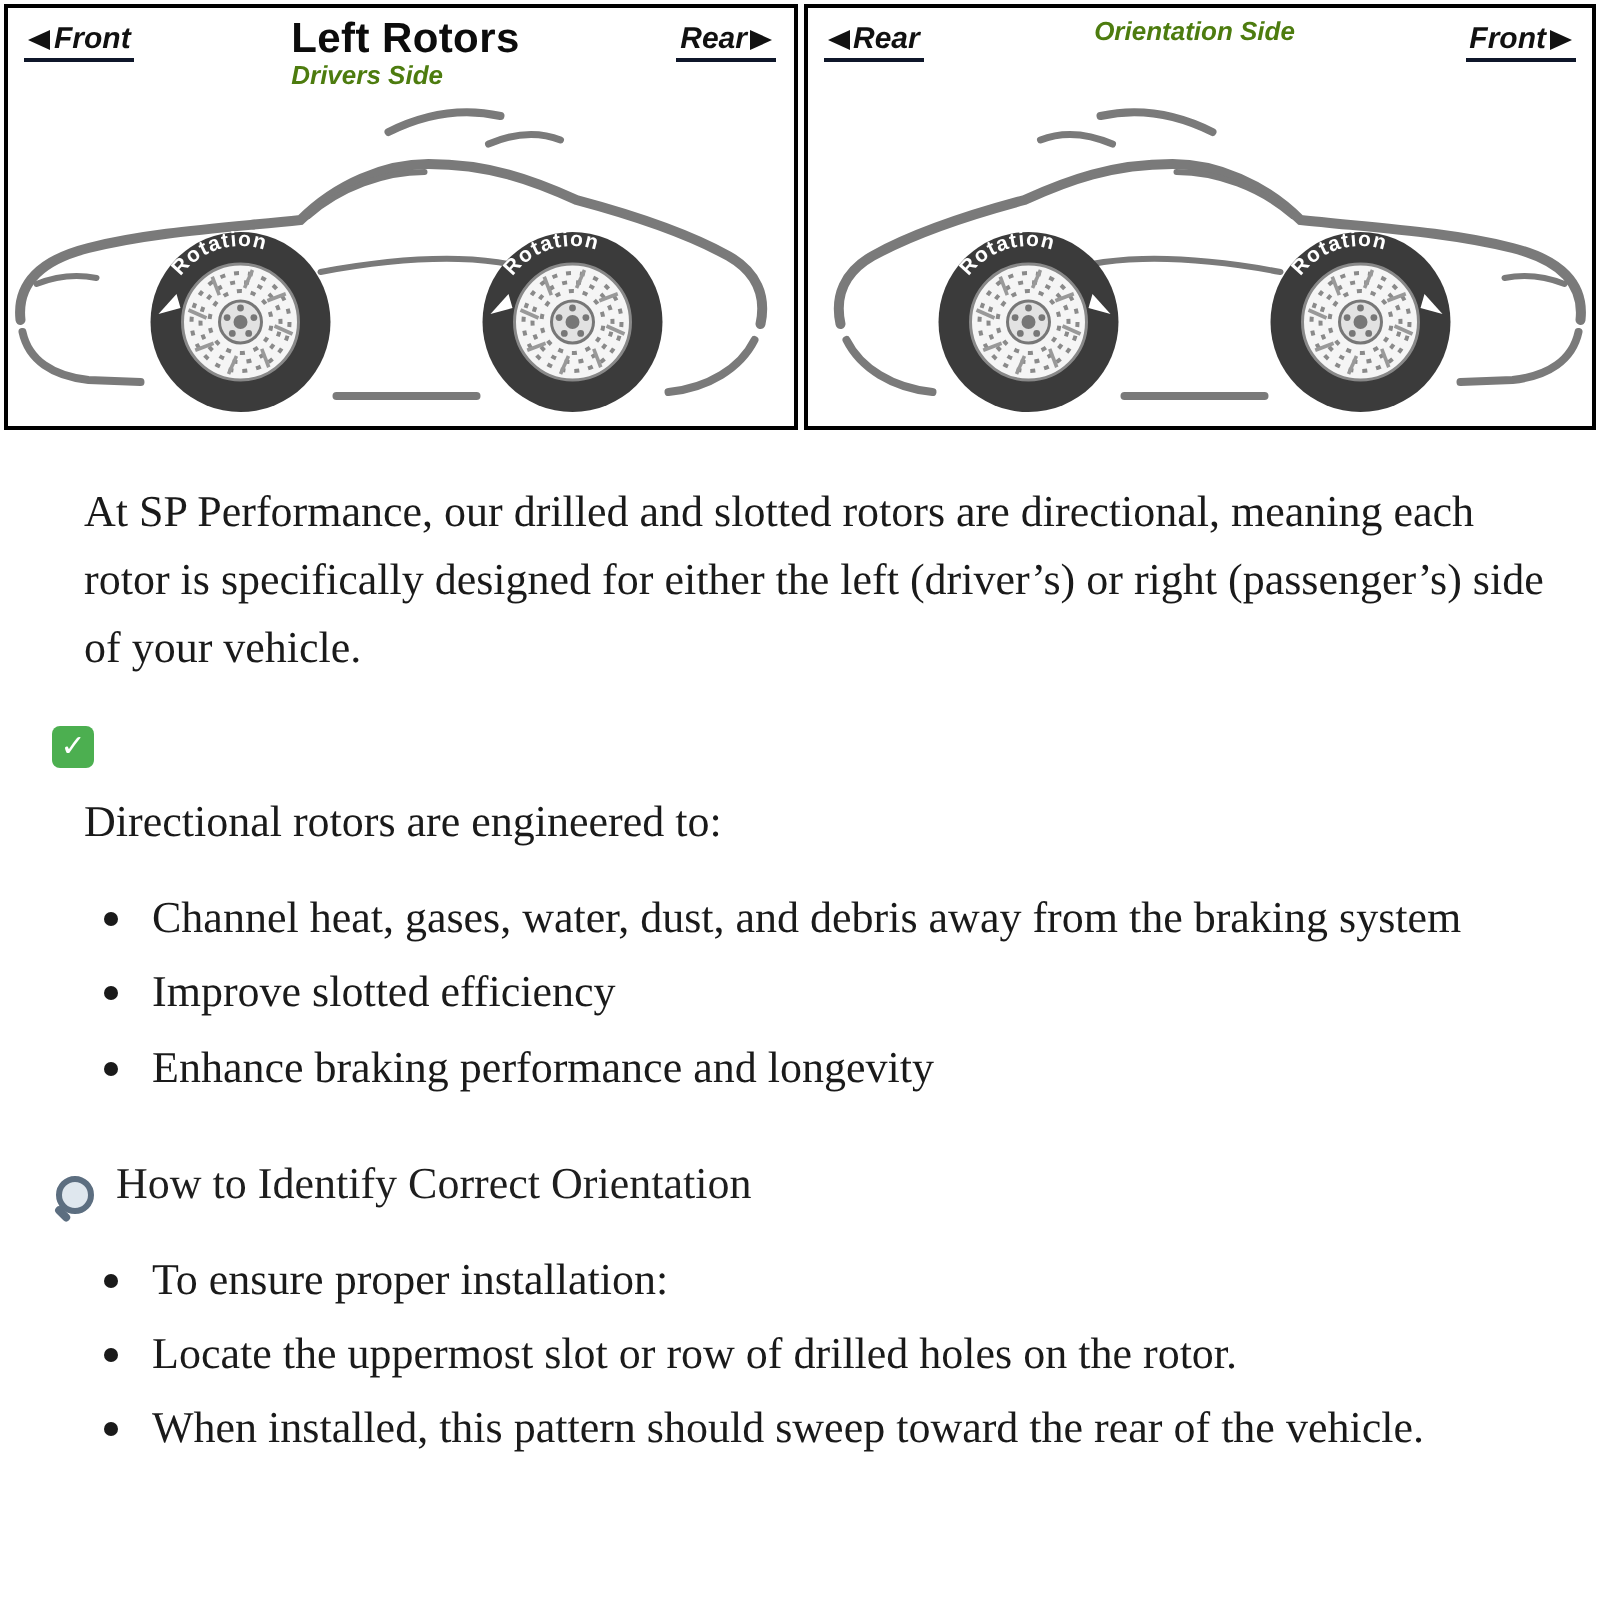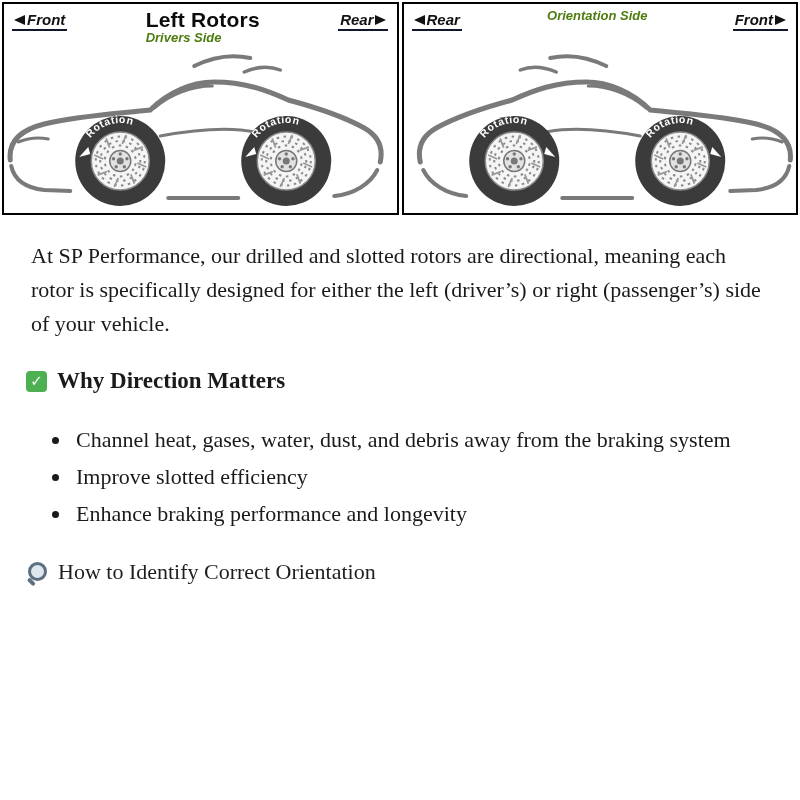--- a/index.html
+++ b/index.html
@@ -18,24 +18,24 @@
   .titles{line-height:1.05;}
   .panel-title{font-size:21px;font-weight:800;color:#0c0c0c;letter-spacing:.2px;}
   .panel-sub{font-size:13px;font-weight:bold;font-style:italic;color:#4d7c0f;}
   .car-svg{display:block;width:100%;height:170px;}
 
   .car-line{fill:none;stroke:#7a7a7a;stroke-linecap:round;}
   .rot-text{font:700 10.5px "Liberation Sans",sans-serif;fill:#fff;letter-spacing:.6px;}
 
   
   .article{padding:16px 26px 14px 26px;font-size:22px;line-height:1.55;}
-  .article p{margin:8px 0 14px 5px;}
+  .article p{margin:8px 0 14px 16px;}
   .h-bold{font-size:23px;font-weight:bold;margin:22px 0 10px 0;display:flex;align-items:center;gap:10px;}
-  .h-reg{font-size:22px;font-weight:400;margin:24px 0 12px 0;display:flex;align-items:center;gap:10px;color:#1e1e1e;}
-  ul{margin:24px 0 16px 0;padding-left:46px;}
+  .h-reg{font-size:22px;font-weight:400;margin:24px 0 12px 0;display:flex;align-items:flex-end;gap:10px;color:#1e1e1e;}
+  ul{margin:14px 0 16px 0;padding-left:46px;}
   li{margin:3px 0;padding-left:4px;}
 
   
   .check-icon{display:inline-block;width:21px;height:21px;background:#4caf50;border-radius:4px;
     color:#fff;font-family:"DejaVu Sans",sans-serif;font-size:15px;font-weight:bold;
     line-height:21px;text-align:center;flex:0 0 auto;}
   
   .mag-icon{display:inline-block;position:relative;width:22px;height:22px;flex:0 0 auto;}
   .mag-icon::before{content:"";position:absolute;top:1px;right:1px;width:13px;height:13px;
     border:3px solid #5c6e80;border-radius:50%;background:#dfe7ee;}
@@ -149,29 +149,34 @@
     </svg>
   </div>
 </div>
 
 <div class="article">
 
   <p>At SP Performance, our drilled and slotted rotors are directional, meaning each rotor is specifically designed for either the left (driver’s) or right (passenger’s) side of your vehicle.</p>
 
   <div class="h-bold">
     <span class="check-icon">✓</span>
-    <span>Why Direction Matters</span>
   </div>
 
+  <p>Directional rotors are engineered to:</p>
 
   <ul>
     <li>Channel heat, gases, water, dust, and debris away from the braking system</li>
     <li>Improve slotted efficiency</li>
     <li>Enhance braking performance and longevity</li>
   </ul>
 
   <div class="h-reg">
     <span class="mag-icon"></span>
     <span>How to Identify Correct Orientation</span>
   </div>
 
+  <ul>
+    <li>To ensure proper installation:</li>
+    <li>Locate the uppermost slot or row of drilled holes on the rotor.</li>
+    <li>When installed, this pattern should sweep toward the rear of the vehicle.</li>
+  </ul>
 
 </div>
 
 </body></html>

